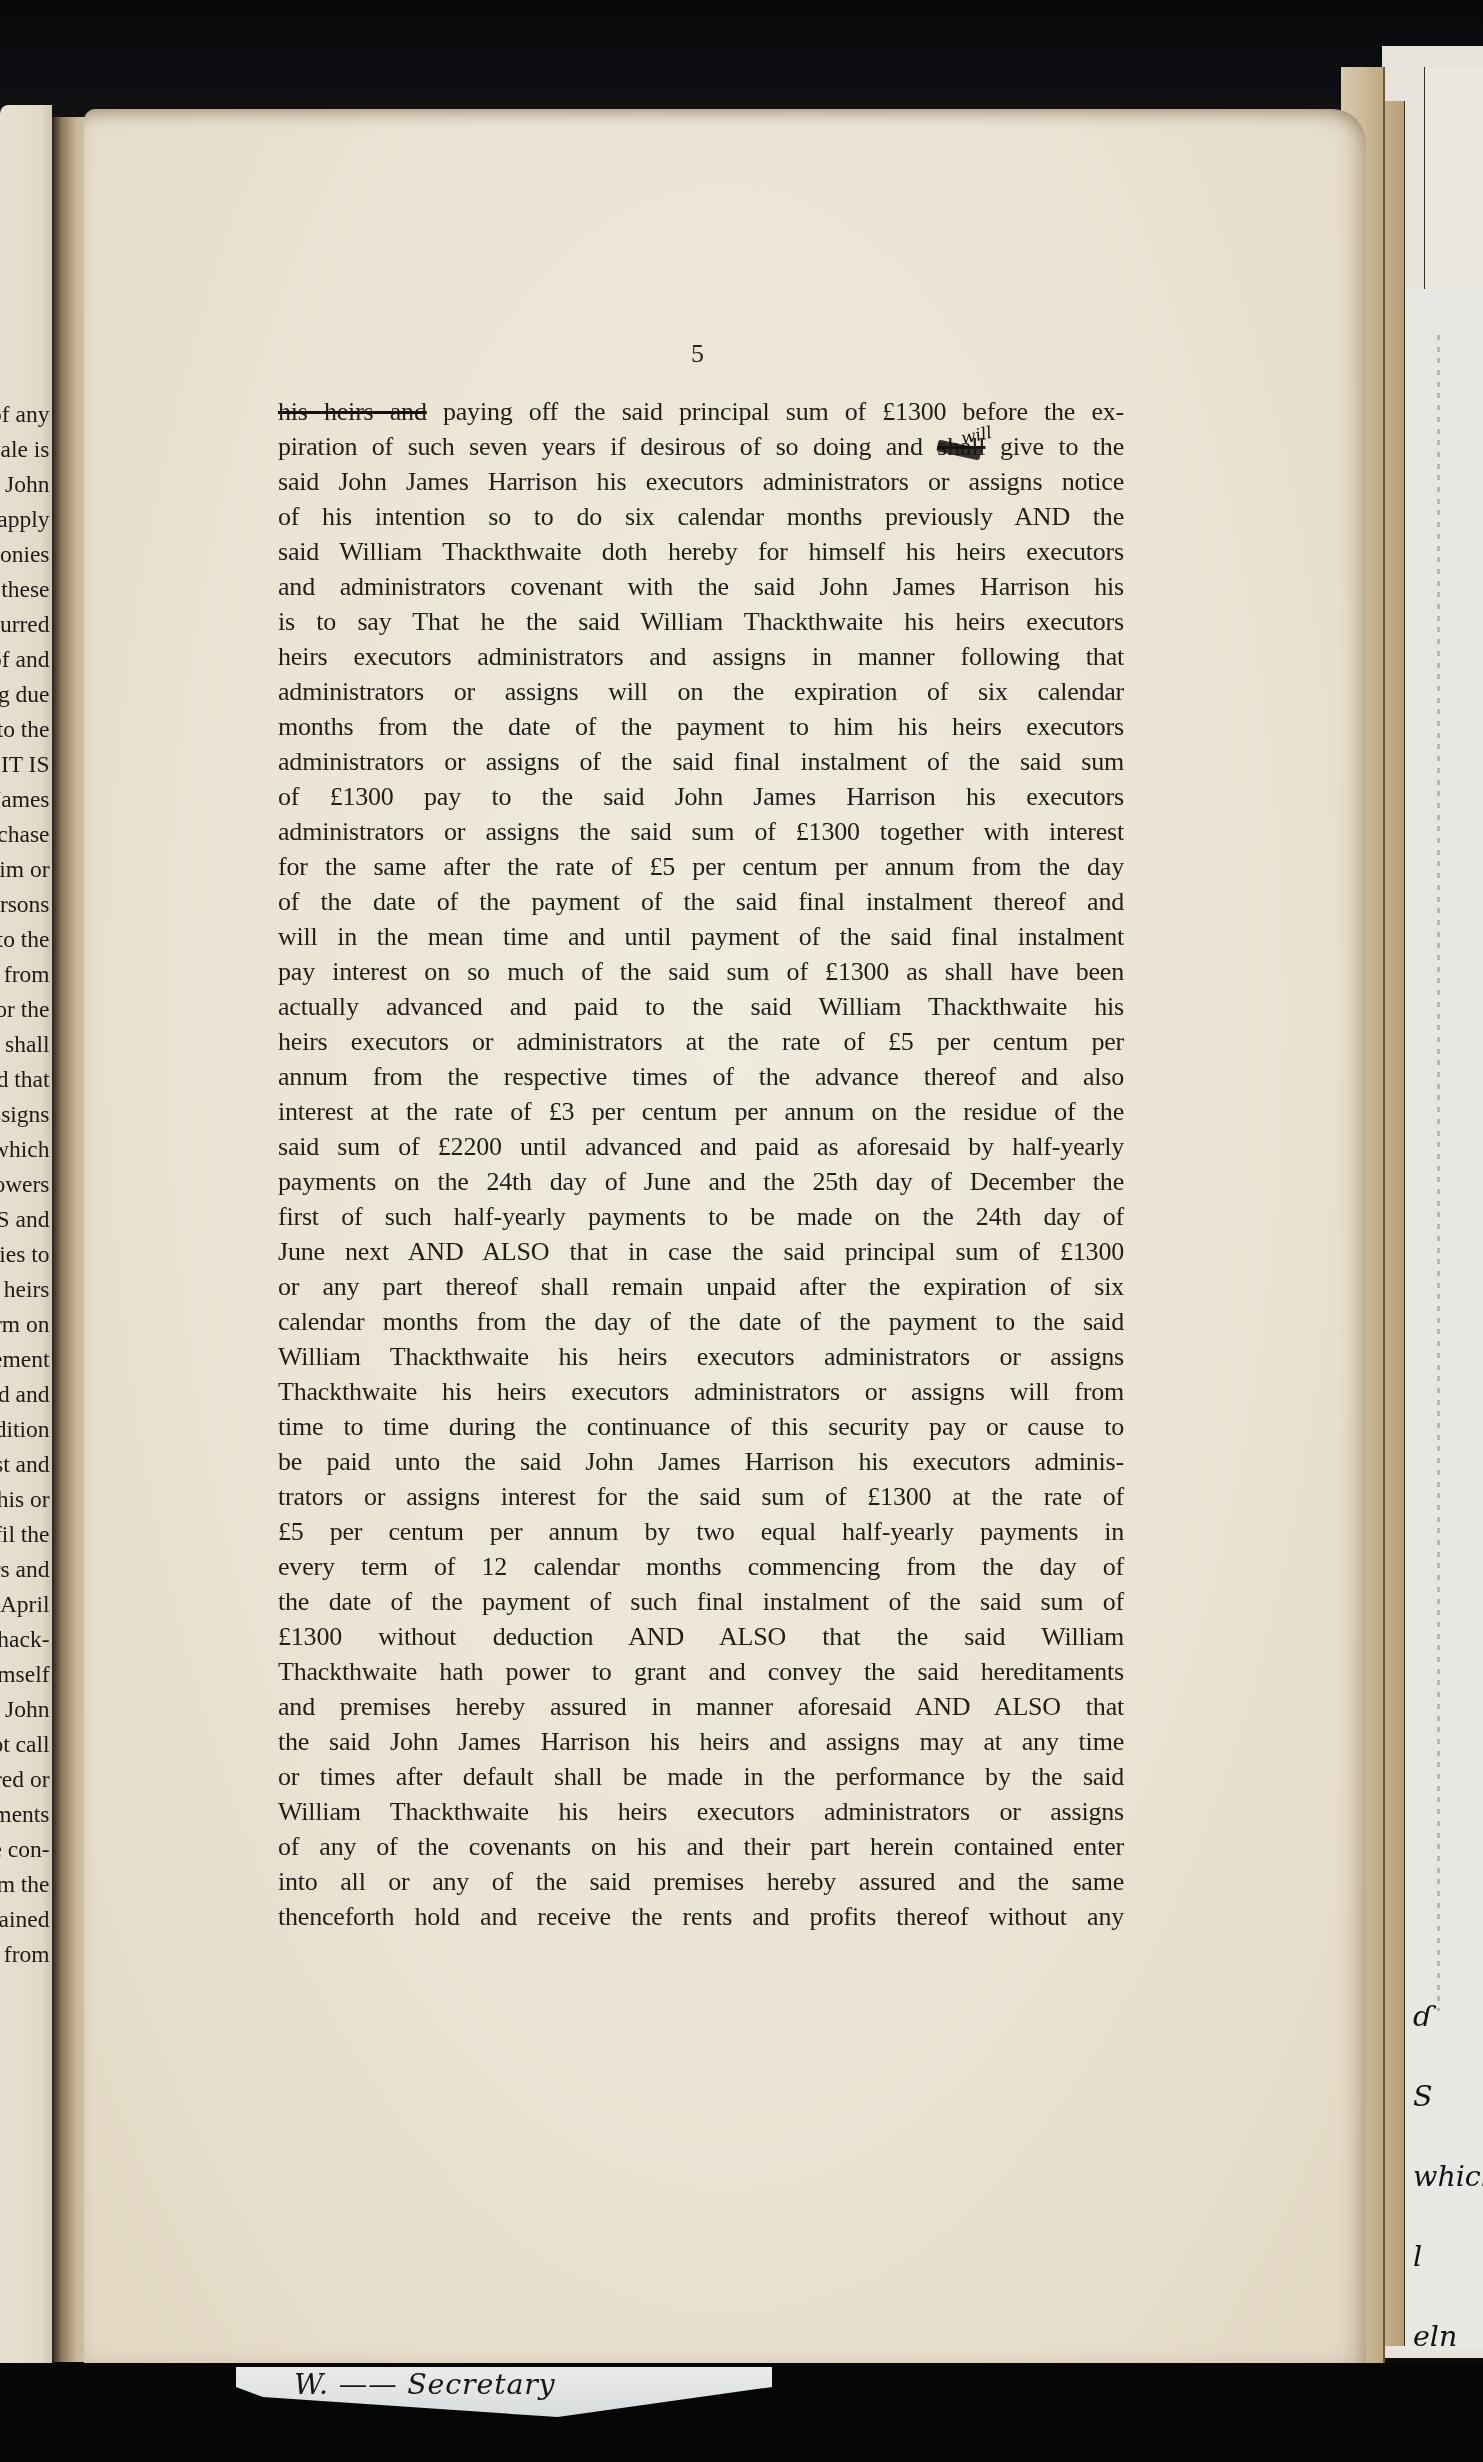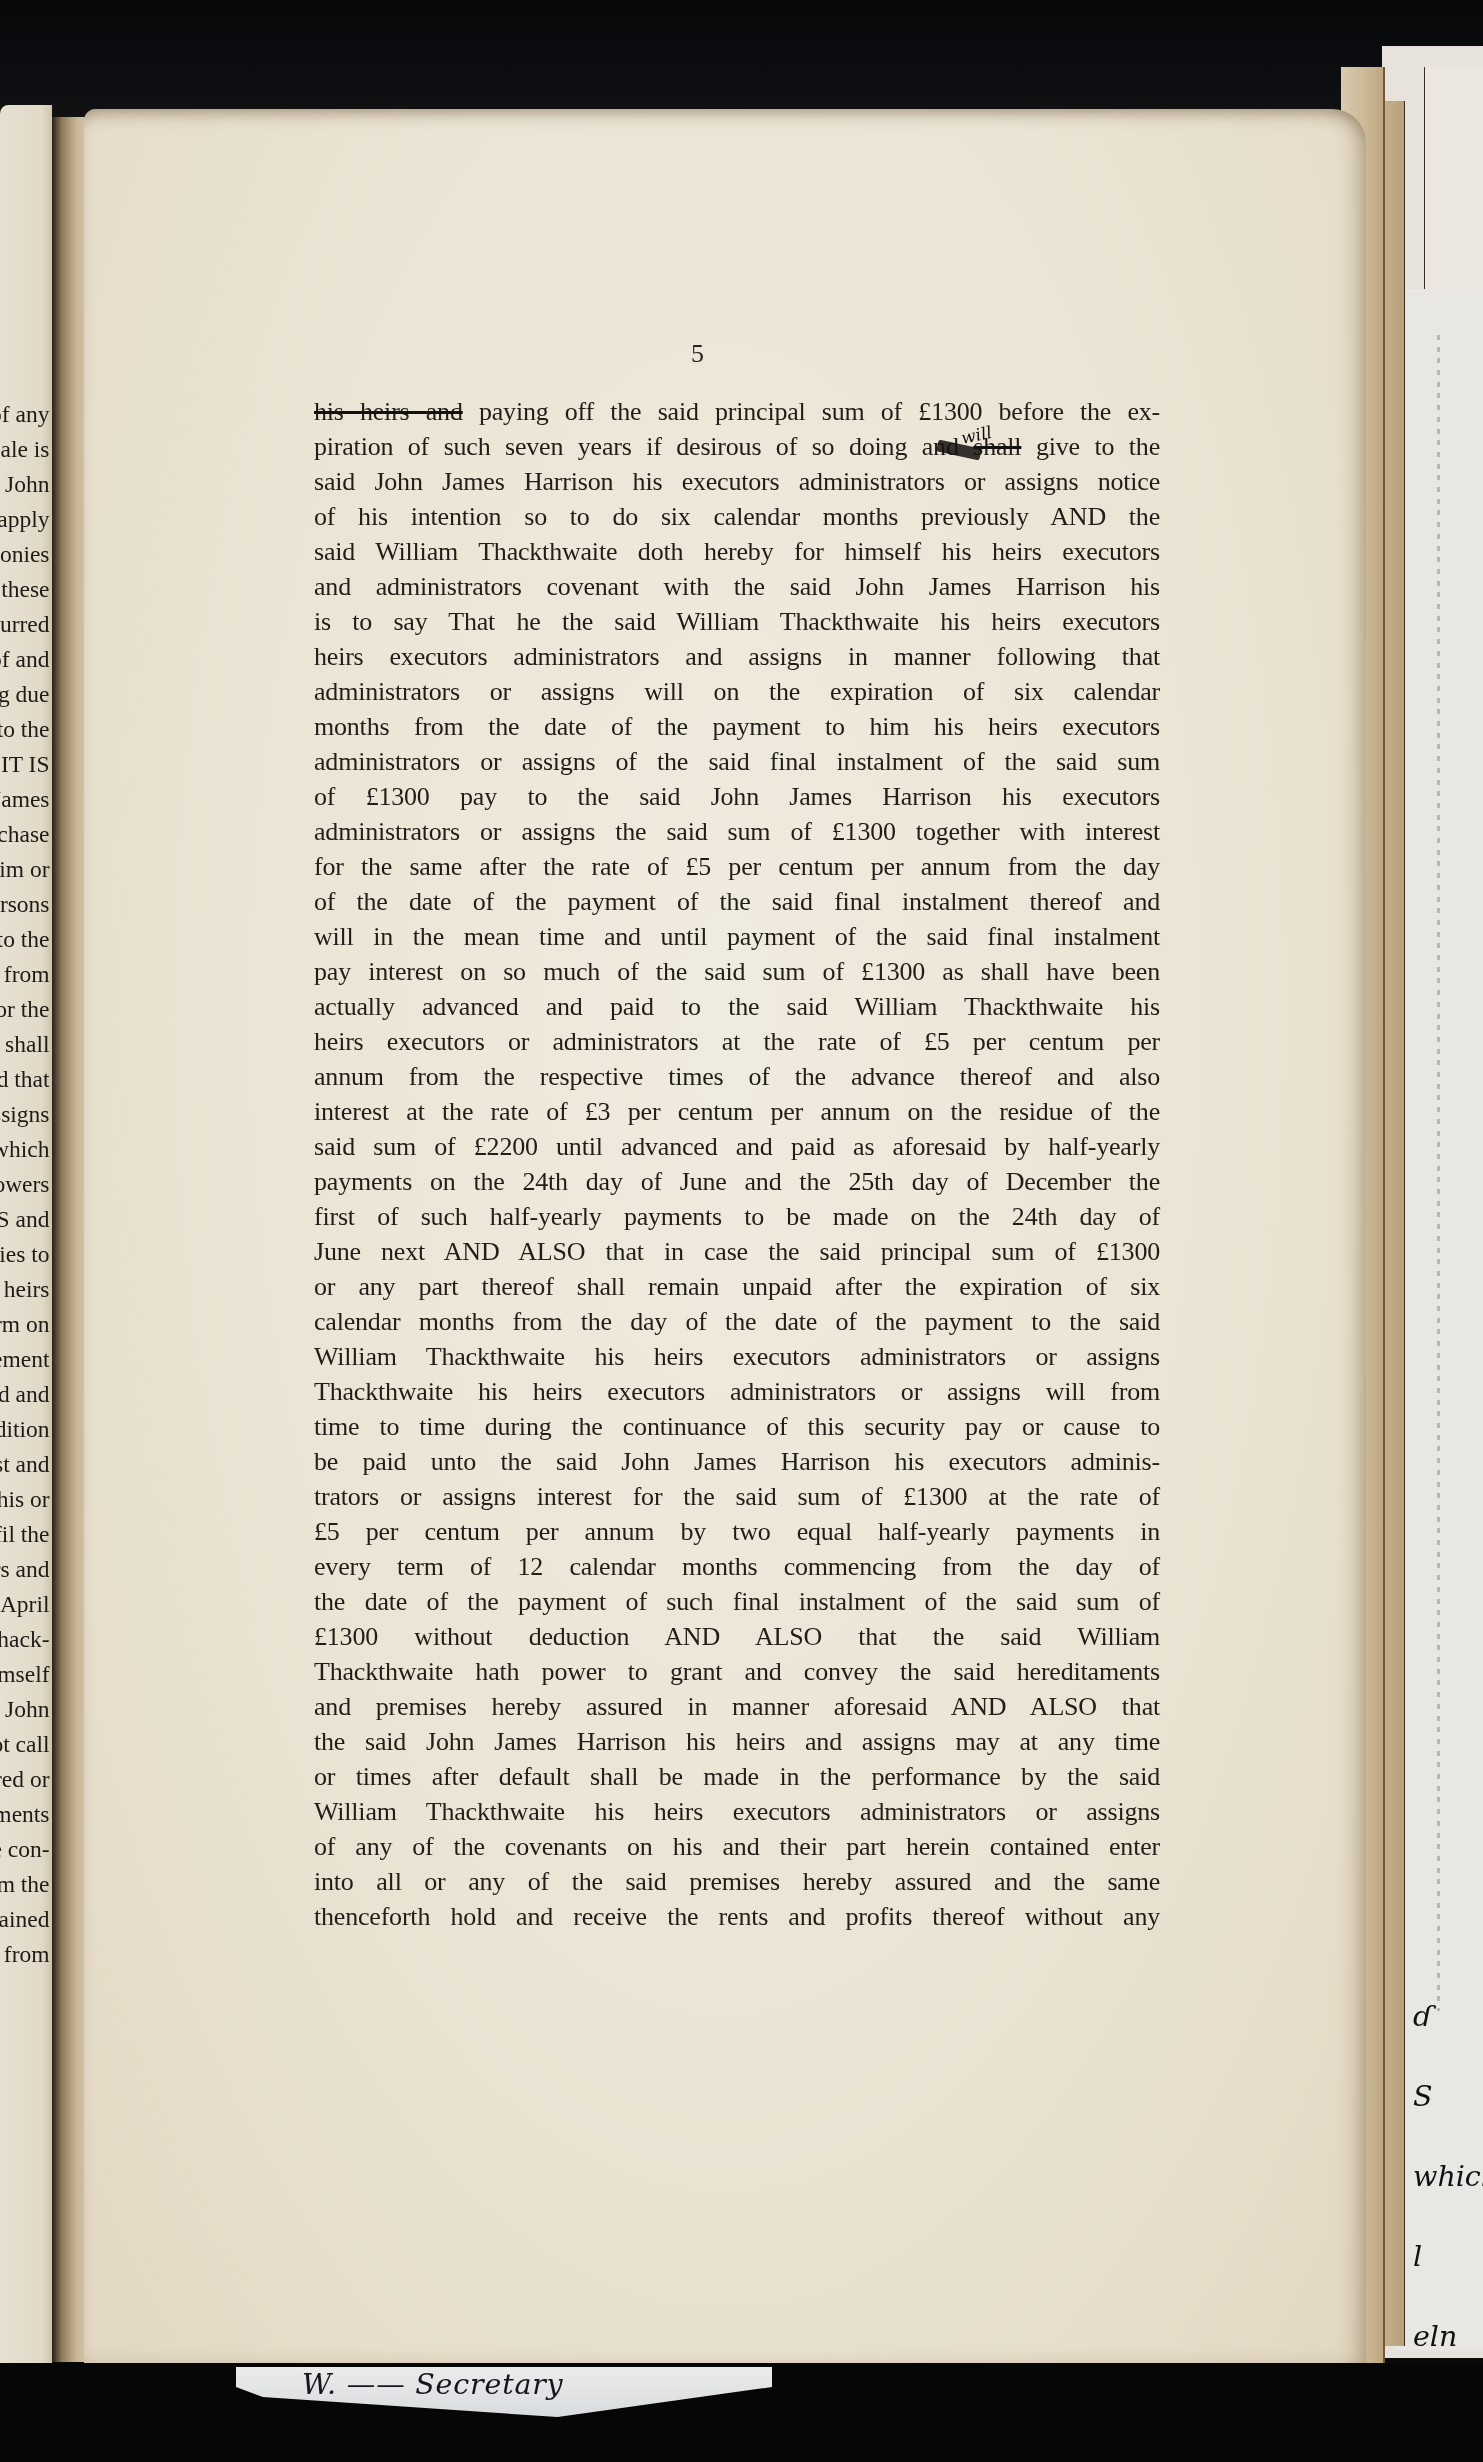--- a/index.html
+++ b/index.html
@@ -59,21 +59,20 @@
     border-radius:11.7px 34px 0 0;
     box-shadow: inset -15px 0 22px -8.4px rgba(120,90,50,.45), inset 0 11.7px 17px -10px rgba(90,65,35,.5);
   }
   .page-number {
     position:absolute; left:691px; top:339px; font-size:26px; color:#2a241d;
   }
   .body-text {
     position:absolute; left:278px; top:394px; width:846px;
     font-size:26px; line-height:35px; color:#221d18;
     letter-spacing:-0.2px;
-    margin-left:36px;
   }
   .text-line {
     display:block; text-align:justify; text-align-last:justify; white-space:nowrap;
     height:35px;
   }
   .text-line.last { text-align-last:justify; }
   .struck {
     text-decoration:line-through; text-decoration-thickness:2.5px; text-decoration-color:#111;
   }
   .handwritten-insert {
@@ -88,21 +87,21 @@
   
   .bottom-dark {
     position:absolute; left:0; top:2363px; width:1484px; height:100px; background:#060606;
   }
   .slip {
     position:absolute; left:236px; top:2367px; width:536px; height:50px;
     background:linear-gradient(180deg,#e9ebec,#d9dcde);
     clip-path:polygon(0 0,100% 0,100% 40%,60% 100%,5% 60%,0 40%);
   }
   .signature {
-    position:absolute; left:302px; top:2368px; font-family:"DejaVu Serif",serif; font-style:italic;
+    position:absolute; left:294px; top:2368px; font-family:"DejaVu Serif",serif; font-style:italic;
     font-size:28.5px; color:#15171d; letter-spacing:0.8px;
   }
   
   .right-marks {
     position:absolute; left:1413px; top:1977px; font-family:"DejaVu Serif",serif; font-style:italic;
     color:#111; font-size:28.5px; line-height:80px;
   }
   .right-mark { display:block; }
 </style>
 </head>

